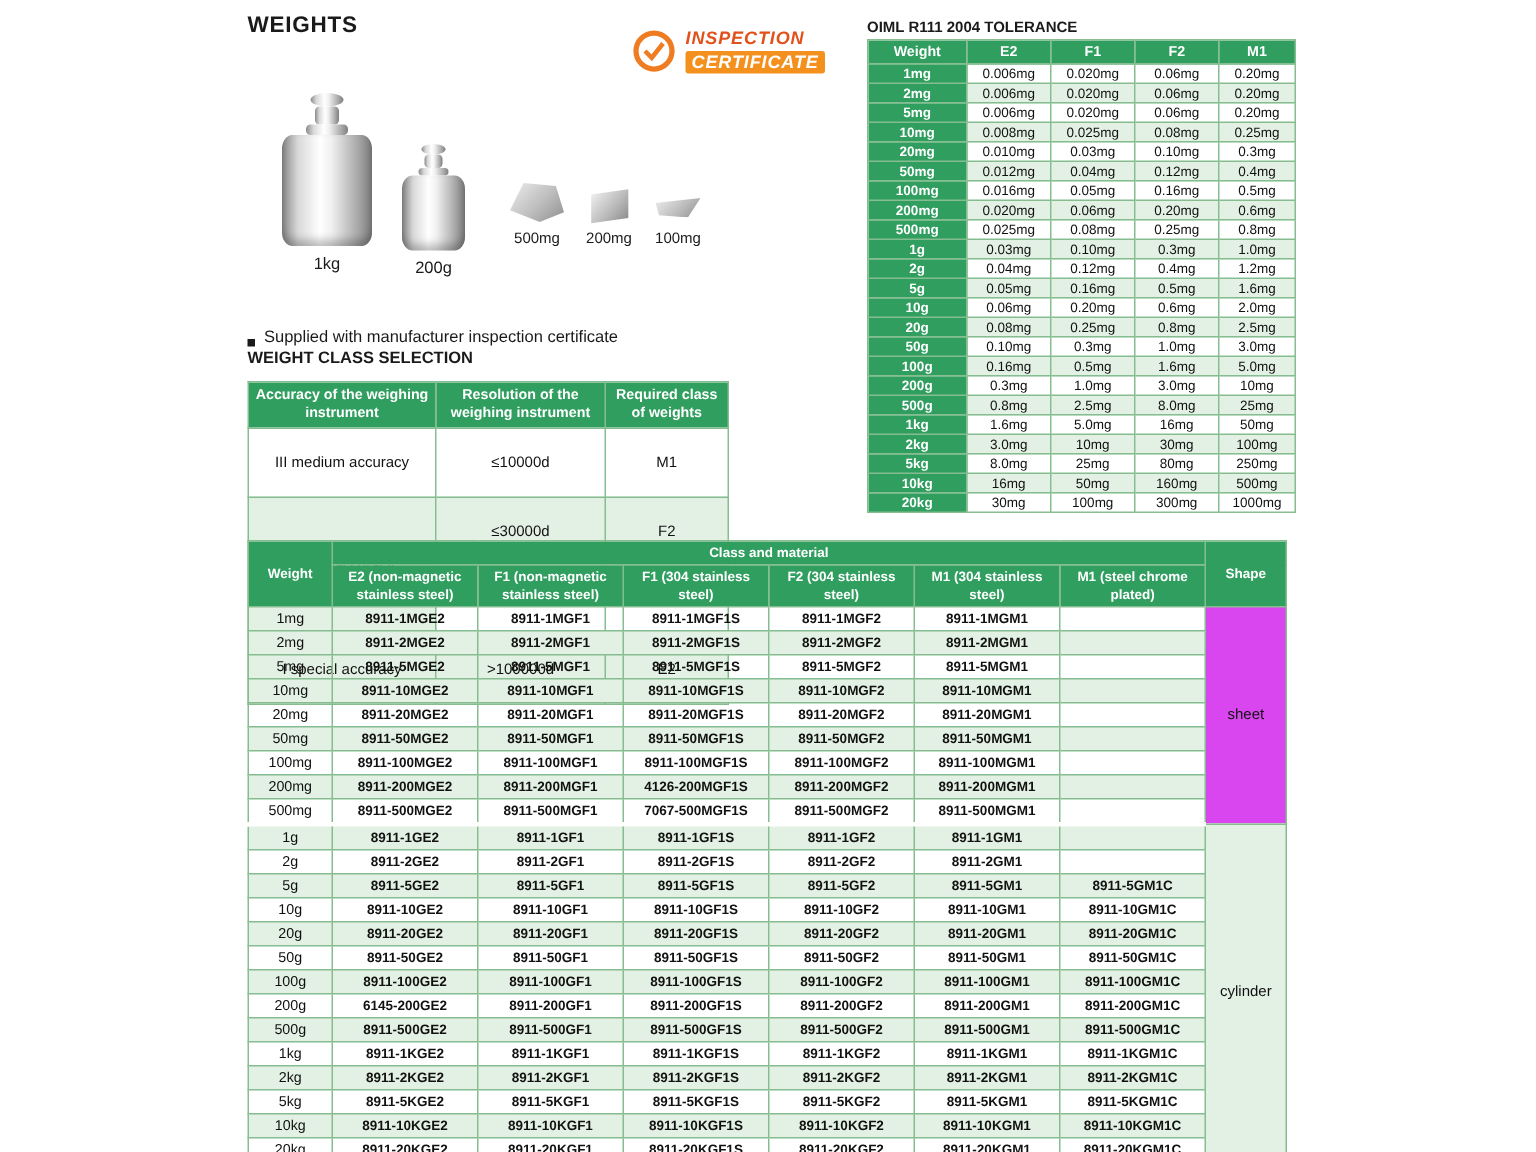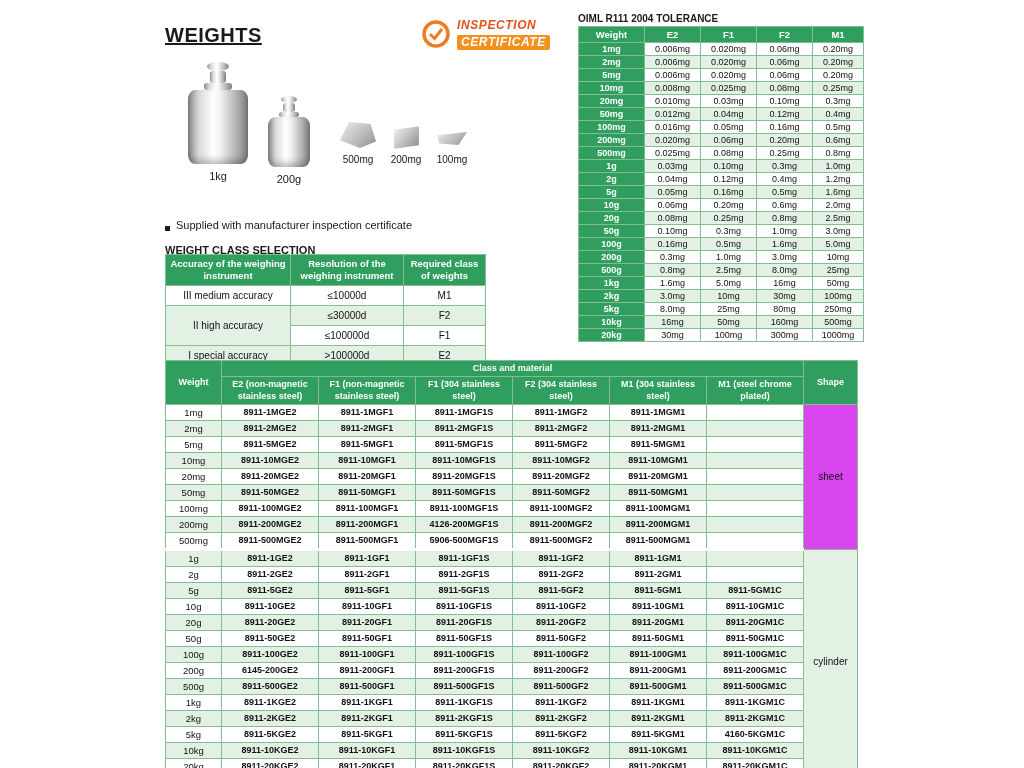--- a/index.html
+++ b/index.html
@@ -1,21 +1,21 @@
 <!DOCTYPE html>
 <html><head>
 <meta charset="utf-8">
 <style>
   * { margin:0; padding:0; box-sizing:border-box; }
   html,body { width:1024px; height:768px; background:#fff; }
   body { font-family:"Liberation Sans", sans-serif; color:#1a1a1a; position:relative; overflow:hidden; }
   .abs { position:absolute; }
 
   
-  .page-title { left:165px; top:24px; font-size:20px; font-weight:bold; letter-spacing:.5px;text-decoration:underline; }
+  .page-title { left:165px; top:8px; font-size:15px; font-weight:bold; letter-spacing:.5px; }
 
   .badge { left:420px; top:18px; display:flex; align-items:center; gap:5px; }
   .badge-l1 { color:#e2511b; font-style:italic; font-weight:900; font-size:12px; letter-spacing:.6px; }
   .badge-l2 { background:#f4901e; color:#fff; font-style:italic; font-weight:900; font-size:12px;
               letter-spacing:.6px; padding:0 4px 1px 4px; border-radius:2px; margin-top:1px; display:inline-block; }
 
   
   .metal { background:linear-gradient(90deg,#8a8a8a 0%,#d9d9d9 18%,#ffffff 42%,#f0f0f0 55%,#b3b3b3 80%,#7f7f7f 100%); }
   .wt { display:flex; flex-direction:column; align-items:center; }
   .wt-knob-cap { width:22px; height:9px; border-radius:50%; }
@@ -39,24 +39,24 @@
   .bullet { left:165px; top:219px; font-size:11px; display:flex; align-items:flex-end; gap:6px; }
   .bullet-square { width:5px; height:5px; background:#1a1a1a; display:inline-block; }
 
   
   table { border-collapse:collapse; table-layout:fixed; }
   th, td { border:1px solid #86bd90; }
   th { background:#2f9e5f; color:#fff; font-weight:bold; }
   td { text-align:center; color:#111; }
 
   
-  .cls-title { left:165px; top:244px; font-size:11px; font-weight:bold; }
+  .cls-title { left:165px; top:233px; font-size:11px; font-weight:bold; }
   #cls-table { left:165px; top:254px; width:320px; font-size:10px; }
   #cls-table th { font-size:9.5px; padding:3px 2px; line-height:1.25; }
-  #cls-table td { padding:4px 0; height:15px; }
+  #cls-table td { padding:17px 0; height:15px; }
   #cls-table tbody tr:nth-child(even) td { background:#e3f1e4; }
 
   
   .tol-title { left:578px; top:13px; font-size:10px; font-weight:bold; }
   #tol-table { left:578px; top:26px; width:285px; font-size:9px; }
   #tol-table th { font-size:9.5px; padding:2px 0; }
   #tol-table td { padding:1px 0; height:11px; }
   #tol-table td:first-child { background:#2f9e5f; color:#fff; font-weight:bold; }
   #tol-table tbody tr:nth-child(even) td:not(:first-child) { background:#e3f1e4; }
 
@@ -438,21 +438,21 @@
         <td>8911-200MGF1</td>
         <td>4126-200MGF1S</td>
         <td>8911-200MGF2</td>
         <td>8911-200MGM1</td>
         <td></td>
       </tr>
       <tr>
         <td>500mg</td>
         <td>8911-500MGE2</td>
         <td>8911-500MGF1</td>
-        <td>5906-500MGF1S</td>
+        <td>7067-500MGF1S</td>
         <td>8911-500MGF2</td>
         <td>8911-500MGM1</td>
         <td></td>
       </tr>
       <tr>
         <td>1g</td>
         <td>8911-1GE2</td>
         <td>8911-1GF1</td>
         <td>8911-1GF1S</td>
         <td>8911-1GF2</td>
@@ -550,21 +550,21 @@
         <td>8911-2KGM1</td>
         <td>8911-2KGM1C</td>
       </tr>
       <tr>
         <td>5kg</td>
         <td>8911-5KGE2</td>
         <td>8911-5KGF1</td>
         <td>8911-5KGF1S</td>
         <td>8911-5KGF2</td>
         <td>8911-5KGM1</td>
-        <td>4160-5KGM1C</td>
+        <td>8911-5KGM1C</td>
       </tr>
       <tr>
         <td>10kg</td>
         <td>8911-10KGE2</td>
         <td>8911-10KGF1</td>
         <td>8911-10KGF1S</td>
         <td>8911-10KGF2</td>
         <td>8911-10KGM1</td>
         <td>8911-10KGM1C</td>
       </tr>

